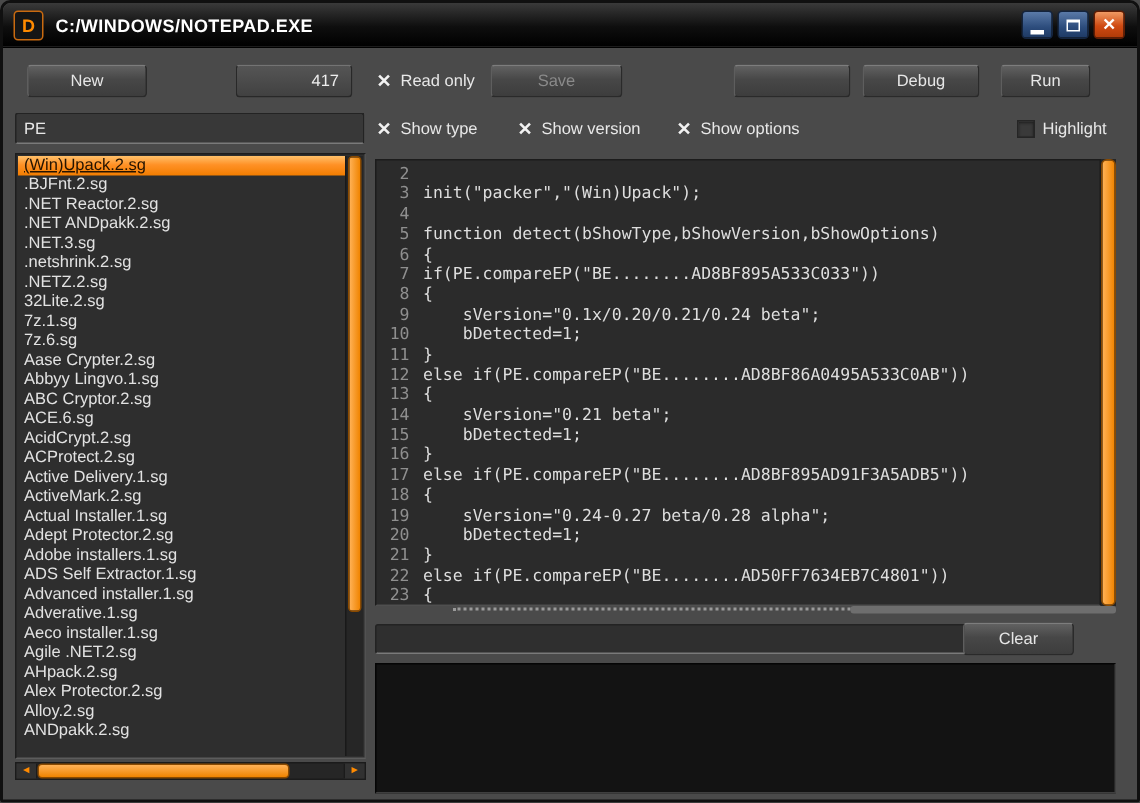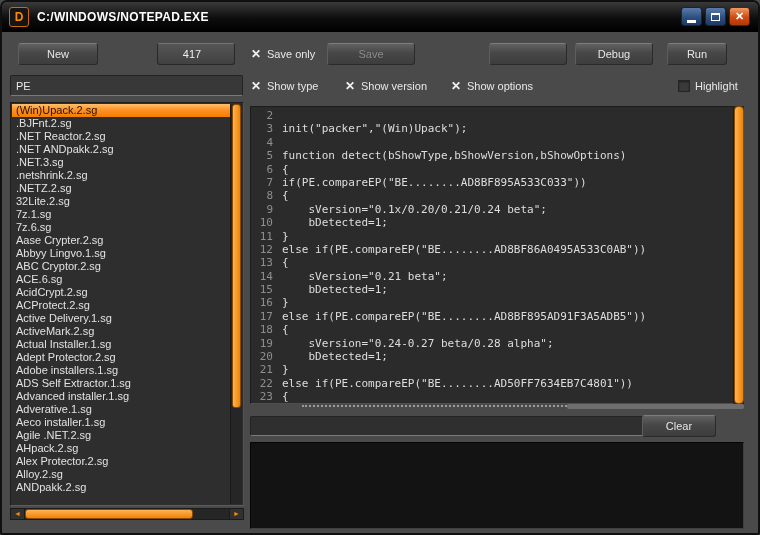--- a/index.html
+++ b/index.html
@@ -24,21 +24,21 @@
   .max-glyph{width:9px;height:8px;border:1px solid #fff;border-top-width:2px;box-sizing:border-box;}
   
   .btn{position:absolute;box-sizing:border-box;height:22px;
     background:linear-gradient(#616161,#474747 45%,#3d3d3d);
     border:1px solid #2a2a2a;border-top-color:#7d7d7d;border-left-color:#5e5e5e;border-radius:3px;
     color:#e6e6e6;font-size:11px;text-align:center;line-height:20px;cursor:default;}
   .btn.disabled{color:#8a8a8a;}
   .btn-new{left:16px;top:41px;width:80px;}
   .count-field{position:absolute;left:155px;top:41px;width:78px;height:22px;box-sizing:border-box;
     background:linear-gradient(#555,#414141);border:1px solid #282828;border-top-color:#747474;border-radius:3px;
-    text-align:center;padding-right:8px;line-height:20px;color:#eee;}
+    text-align:right;padding-right:8px;line-height:20px;color:#eee;}
   .btn-save{left:325px;top:41px;width:88px;}
   .btn-spare{left:487px;top:41px;width:78px;}
   .btn-debug{left:573px;top:41px;width:78px;}
   .btn-run{left:665px;top:41px;width:60px;}
   .text-input{position:absolute;box-sizing:border-box;background:#383838;border:1px solid #232323;
     border-bottom-color:#7a7a7a;color:#e8e8e8;padding:0 5px;font:11px "Liberation Sans",sans-serif;border-radius:2px;}
   .filter-input{left:8px;top:73px;width:233px;height:21px;}
   .eval-input{left:248px;top:414px;width:414px;height:20px;background:#2f2f2f;}
   .clear-btn{left:640px;top:413px;width:74px;}
   
@@ -50,21 +50,21 @@
   .cb-readonly{left:248px;top:45px;}
   .cb-showtype{left:248px;top:77px;}
   .cb-showversion{left:342px;top:77px;}
   .cb-showoptions{left:448px;top:77px;}
   .cb-highlight{left:676px;top:77px;}
   
   .sig-list{position:absolute;left:8px;top:100px;width:234px;height:404px;box-sizing:border-box;
     background:#2e2e2e;border:1px solid #1d1d1d;border-bottom-color:#5c5c5c;border-right-color:#525252;overflow:hidden;}
   .list-items{position:absolute;left:1px;top:1px;right:12px;bottom:1px;overflow:hidden;}
   .list-item{height:13px;line-height:13px;padding-left:4px;color:#e2e2e2;white-space:nowrap;overflow:hidden;font-size:11px;}
-  .list-item.selected{background:linear-gradient(#ffc06a,#ff9126 45%,#f27d00);color:#241300;}
+  .list-item.selected{background:linear-gradient(#ffc06a,#ff9126 45%,#f27d00);color:#241300;text-decoration:underline;}
   .list-vscroll{position:absolute;top:1px;right:1px;width:11px;bottom:1px;background:#262626;border-left:1px solid #191919;}
   .vthumb{position:absolute;left:1px;right:1px;top:0;background:linear-gradient(90deg,#ffb257,#f08400);
     border:1px solid #8a4a00;border-radius:3px;box-sizing:border-box;}
   .list-vscroll .vthumb{height:76%;}
   .list-hscroll{position:absolute;left:8px;top:506px;width:234px;height:12px;box-sizing:border-box;
     background:#262626;border:1px solid #1b1b1b;}
   .hbtn{position:absolute;top:0;width:13px;height:10px;background:#313131;color:#ff8a00;font-size:7px;
     line-height:10px;text-align:center;cursor:default;}
   .hbtn.left{left:0;border-right:1px solid #1b1b1b;}
   .hbtn.right{right:0;border-left:1px solid #1b1b1b;}
@@ -107,21 +107,21 @@
       <span class="winbtn close">
           <span>✕</span>
         </span>
     </span>
   </div>
 
   <div class="btn btn-new">New</div>
   <div class="count-field">417</div>
   <span class="cb cb-readonly">
     <span class="cb-box checked">✕</span>
-    <span class="cb-text">Save only</span>
+    <span class="cb-text">Read only</span>
   </span>
   <div class="btn btn-save disabled">Save</div>
   <div class="btn btn-spare disabled"></div>
   <div class="btn btn-debug">Debug</div>
   <div class="btn btn-run">Run</div>
 
   <input class="text-input filter-input" value="PE" style="">
   <span class="cb cb-showtype">
     <span class="cb-box checked">✕</span>
     <span class="cb-text">Show type</span>

